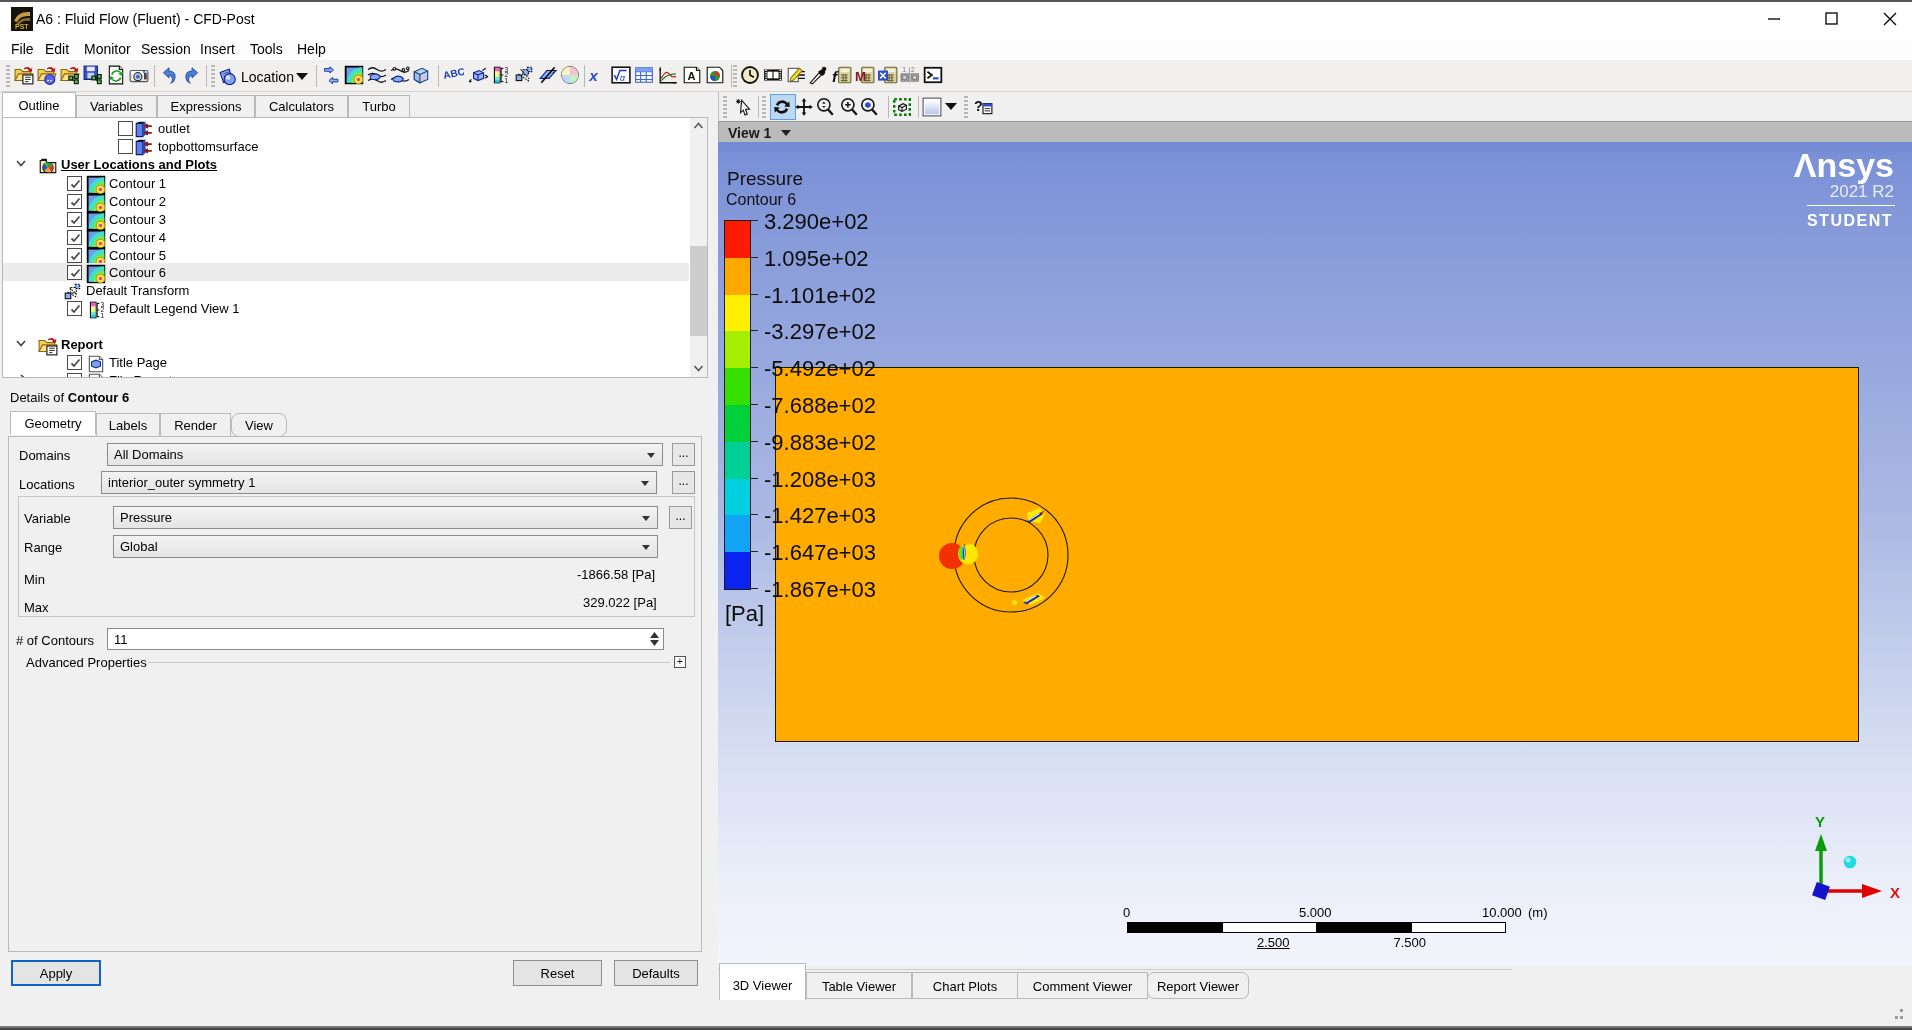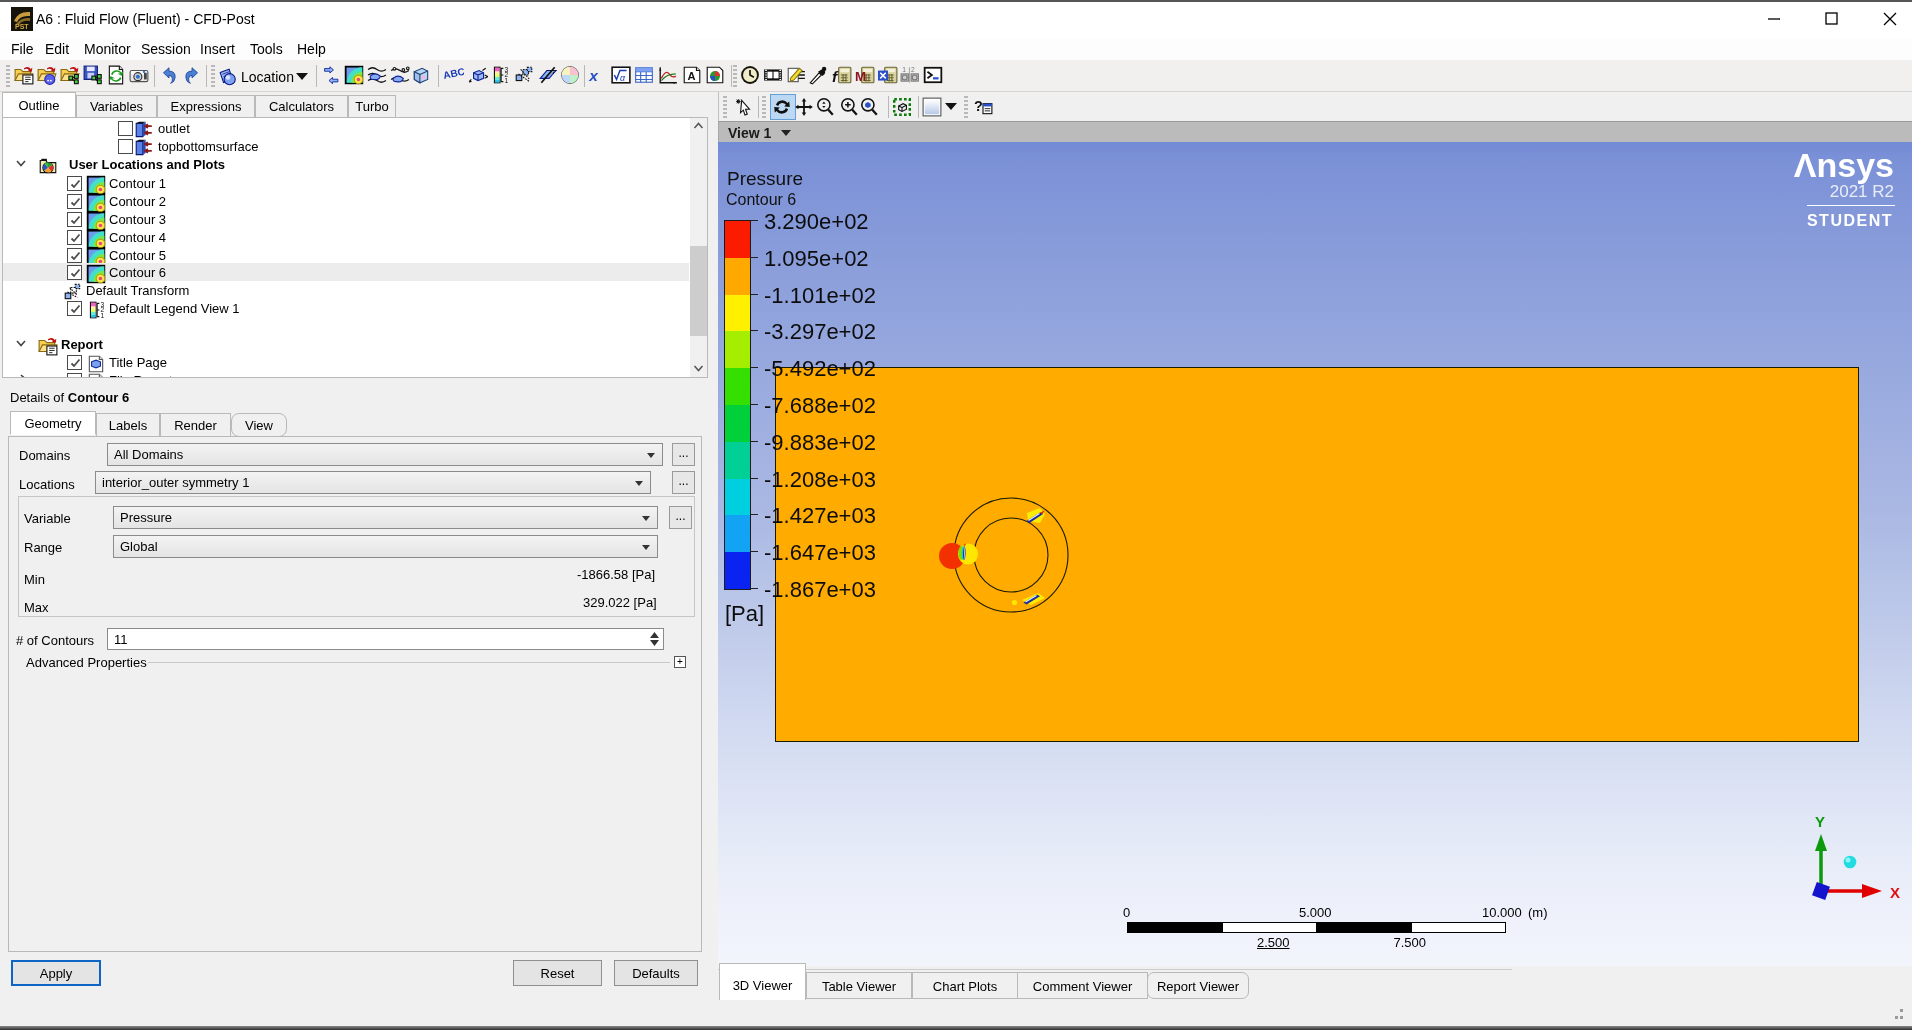--- a/index.html
+++ b/index.html
@@ -305,21 +305,21 @@
         <circle cx="9" cy="9.5" r="2" fill="#dce6ff"></circle>
       </svg></div>
     <div style="position: absolute; left: 241px; top: 9px; font-size: 14px;">Location</div>
     <div style="position: absolute; left: 296px; top: 13px; width: 0px; height: 0px; border-left: 6px solid transparent; border-right: 6px solid transparent; border-top: 7px solid rgb(17, 17, 17);"></div>
   </div>
 
 <div class="abs ltab active" style="left:2px;top:92px;width:74px;">Outline</div>
 <div class="abs ltab" style="left:76px;top:95px;width:81px;">Variables</div>
 <div class="abs ltab" style="left:157px;top:95px;width:98px;">Expressions</div>
 <div class="abs ltab" style="left:255px;top:95px;width:93px;">Calculators</div>
-<div class="abs ltab" style="left:348px;top:95px;width:48px;">Turbo</div>
+<div class="abs ltab" style="left:348px;top:95px;width:62px;">Turbo</div>
 
 <div class="abs" id="treebox">
     <div class="trow" style="top:1px;">
       <span class="cb" style="left:115px;"></span>
       <span class="ticon" style="left:131px;"><svg width="20" height="20" viewBox="0 0 18 18">
           <path d="M2 3 L8 3 L8 15 L2 15 Z" fill="#5a82e8" stroke="#0a1a6a"></path>
           <path d="M2 3 L4.5 1.5 L10.5 1.5 L8 3 Z" fill="#111"></path>
           <path d="M8 3 L10.5 1.5 L10.5 13.5 L8 15 Z" fill="#2a4ab8"></path>
           <path d="M16 5.5 l-5 0 M12.5 3.8 l-2.5 1.7 l2.5 1.7 M16 11.5 l-5 0 M12.5 9.8 l-2.5 1.7 l2.5 1.7" stroke="#8a1a1a" stroke-width="1.6" fill="none"></path>
         </svg></span>
@@ -342,21 +342,21 @@
       <span class="ticon" style="left:35px;"><svg width="20" height="20" viewBox="0 0 18 18">
           <path d="M2 4 l5 0 l1.5 2 l7.5 0 l0 9 l-14 0 Z" fill="#f2eeb0" stroke="#111"></path>
           <path d="M3.5 3 l4 0 l0 1 l-4 0 Z" fill="#f2eeb0" stroke="#111"></path>
           <circle cx="9" cy="10.5" r="4.6" fill="#fff" stroke="#111"></circle>
           <path d="M9 10.5 L9 5.9 A4.6 4.6 0 0 1 13 8.2 Z" fill="#28a028"></path>
           <path d="M9 10.5 L13 8.2 A4.6 4.6 0 0 1 12 14 Z" fill="#e03030"></path>
           <path d="M9 10.5 L12 14 A4.6 4.6 0 0 1 5.8 13 Z" fill="#f5a020"></path>
           <path d="M9 10.5 L5.8 13 A4.6 4.6 0 0 1 6 6.8 Z" fill="#2a50c8"></path>
           <path d="M9 10.5 L6 6.8 A4.6 4.6 0 0 1 9 5.9 Z" fill="#30c030"></path>
         </svg></span>
-      <span class="txt" style="left:66px;font-weight:bold;">User Locations and Plots</span>
+      <span class="txt" style="left:58px;font-weight:bold;text-decoration:underline;">User Locations and Plots</span>
     </div>
     <div class="trow" style="top:56px;">
       <span class="cb" style="left:64px;">
         <svg width="12" height="12" viewBox="0 0 12 12">
           <path d="M2.5 6.5 L5 9 L10.5 2.5" stroke="#4d4d4d" stroke-width="1.8" fill="none"></path>
         </svg>
       </span>
       <span class="ticon" style="left:83px;"><svg width="20" height="20" viewBox="0 0 18 18">
           <rect x="1.5" y="1.5" width="15" height="15" fill="#6d9bf0" stroke="#000" stroke-width="1.6"></rect>
           <path d="M16.5 2 a14 14 0 0 0 -14 14 h14 Z" fill="#42e0c8"></path>
@@ -530,21 +530,21 @@
 <div class="abs dtab" style="left:160px;top:413px;width:71px;">Render</div>
 <div class="abs dtab" style="left:231px;top:413px;width:56px;border-radius:8px;">View</div>
 
 <div class="abs" id="formbox"></div>
 
 <div class="abs flabel" style="left:19px;top:448px;">Domains</div>
 <div class="abs combo" style="left:107px;top:443px;width:556px;">All Domains<span class="arr"></span></div>
 <div class="abs dots" style="left:672px;top:443px;">...</div>
 
 <div class="abs flabel" style="left:19px;top:477px;">Locations</div>
-<div class="abs combo" style="left:95px;top:471px;width:556px;">interior_outer symmetry 1<span class="arr"></span></div>
+<div class="abs combo" style="left:101px;top:471px;width:556px;">interior_outer symmetry 1<span class="arr"></span></div>
 <div class="abs dots" style="left:672px;top:471px;">...</div>
 
 <div class="abs" style="left:18px;top:496px;width:677px;height:121px;border:1px solid #c6c6c6;"></div>
 
 <div class="abs flabel" style="left:24px;top:511px;">Variable</div>
 <div class="abs combo" style="left:113px;top:506px;width:545px;">Pressure<span class="arr"></span></div>
 <div class="abs dots" style="left:669px;top:506px;">...</div>
 
 <div class="abs flabel" style="left:24px;top:540px;">Range</div>
 <div class="abs combo" style="left:113px;top:535px;width:545px;">Global<span class="arr"></span></div>

